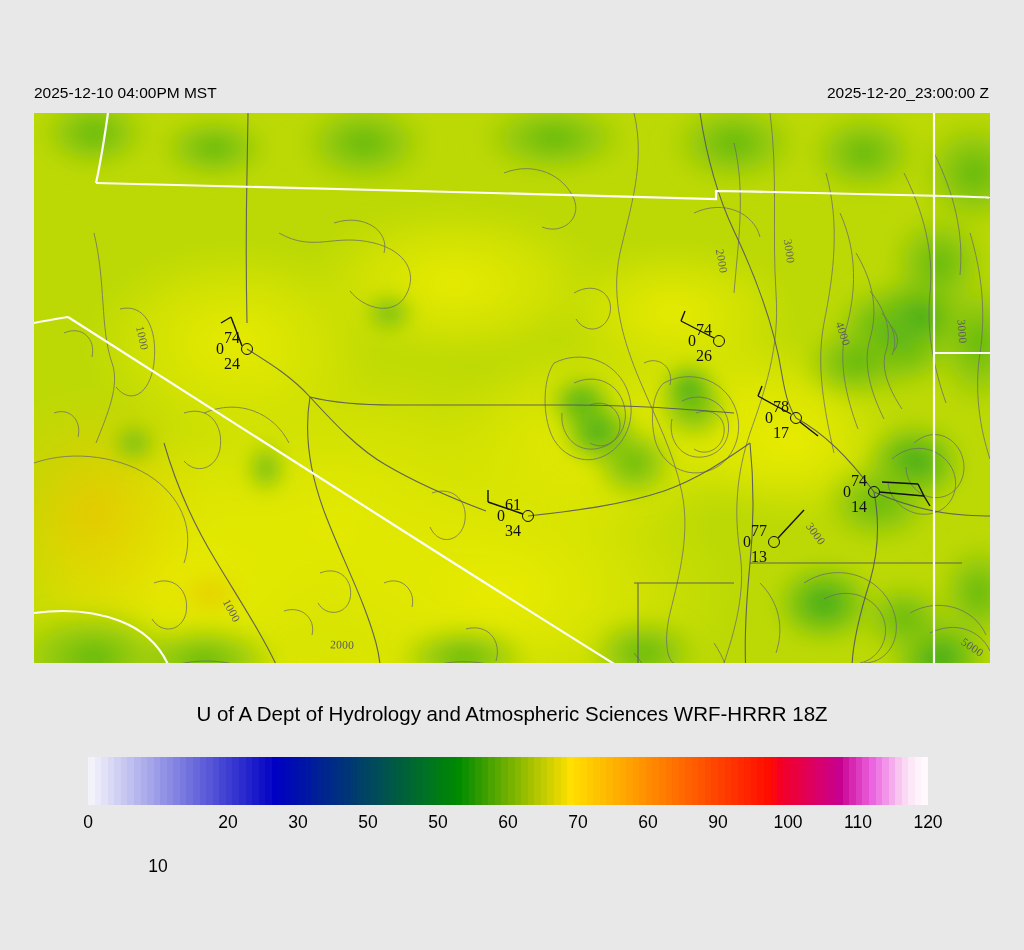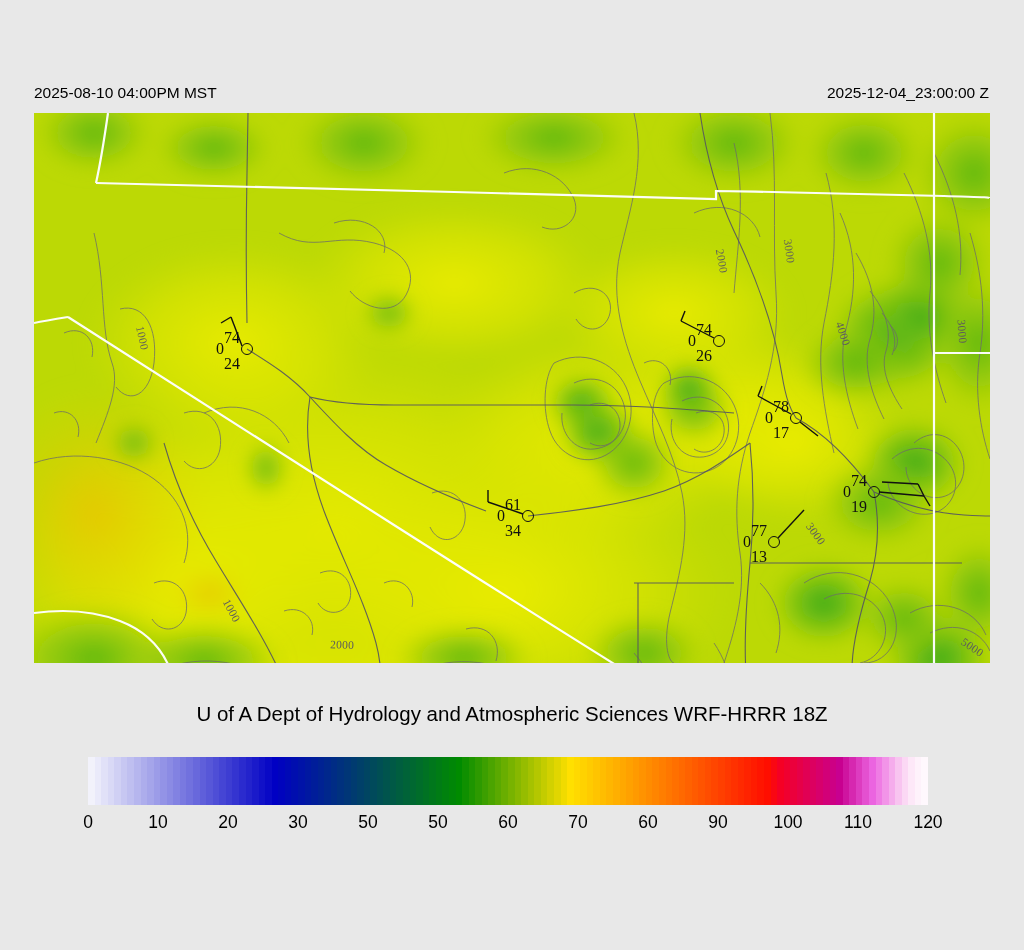--- a/index.html
+++ b/index.html
@@ -170,22 +170,22 @@
     top: 0;
     transform: translateX(-50%);
     font-size: 17.5px;
     white-space: nowrap;
   }
 </style>
 </head>
 <body>
 
 <div id="header">
-  <div class="hdr-left">2025-08-10 04:00PM MST</div>
-  <div class="hdr-right">2025-12-04_23:00:00 Z</div>
+  <div class="hdr-left">2025-12-10 04:00PM MST</div>
+  <div class="hdr-right">2025-12-20_23:00:00 Z</div>
 </div>
 
 <div id="map-panel">
 
   <svg id="map-svg" viewBox="0 0 956 550" preserveAspectRatio="none">
     <defs>
 
       <radialGradient id="gGreenA" cx="50%" cy="50%" r="50%">
         <stop offset="0%" stop-color="#35a81d" stop-opacity="1"></stop>
         <stop offset="55%" stop-color="#6dbd12" stop-opacity="0.75"></stop>
@@ -421,21 +421,21 @@
       <g stroke="#111" stroke-width="1.4" fill="none">
         <line x1="5" y1="0" x2="50" y2="4"></line>
         <line x1="50" y1="4" x2="44" y2="-8"></line>
         <line x1="44" y1="-8" x2="8" y2="-10"></line>
         <line x1="50" y1="4" x2="56" y2="14"></line>
       </g>
     </svg>
     <div class="st-ring"></div>
     <div class="st-temp">74</div>
     <div class="st-press">0</div>
-    <div class="st-dew">19</div>
+    <div class="st-dew">14</div>
   </div>
 
   <div class="station" style="left:740px; top:429px;">
     <svg class="st-barb" width="1" height="1">
       <g stroke="#111" stroke-width="1.4" fill="none">
         <line x1="4" y1="-4" x2="30" y2="-32"></line>
       </g>
     </svg>
     <div class="st-ring"></div>
     <div class="st-temp">77</div>
@@ -587,21 +587,21 @@
       <div class="cb-cell" style="background: rgb(245, 172, 236);"></div>
       <div class="cb-cell" style="background: rgb(248, 196, 240);"></div>
       <div class="cb-cell" style="background: rgb(251, 216, 244);"></div>
       <div class="cb-cell" style="background: rgb(253, 232, 248);"></div>
       <div class="cb-cell" style="background: rgb(254, 242, 251);"></div>
       <div class="cb-cell" style="background: rgb(255, 248, 253);"></div>
     </div>
 </div>
 <div id="cb-ticks">
     <span class="cb-tick" style="left: 0px;">0</span>
-    <span class="cb-tick" style="left: 70px;">10</span>
+    <span class="cb-tick" style="left: 70px; margin-top: 44px;">10</span>
     <span class="cb-tick" style="left: 140px;">20</span>
     <span class="cb-tick" style="left: 210px;">30</span>
     <span class="cb-tick" style="left: 280px;">50</span>
     <span class="cb-tick" style="left: 350px;">50</span>
     <span class="cb-tick" style="left: 420px;">60</span>
     <span class="cb-tick" style="left: 490px;">70</span>
     <span class="cb-tick" style="left: 560px;">60</span>
     <span class="cb-tick" style="left: 630px;">90</span>
     <span class="cb-tick" style="left: 700px;">100</span>
     <span class="cb-tick" style="left: 770px;">110</span>

